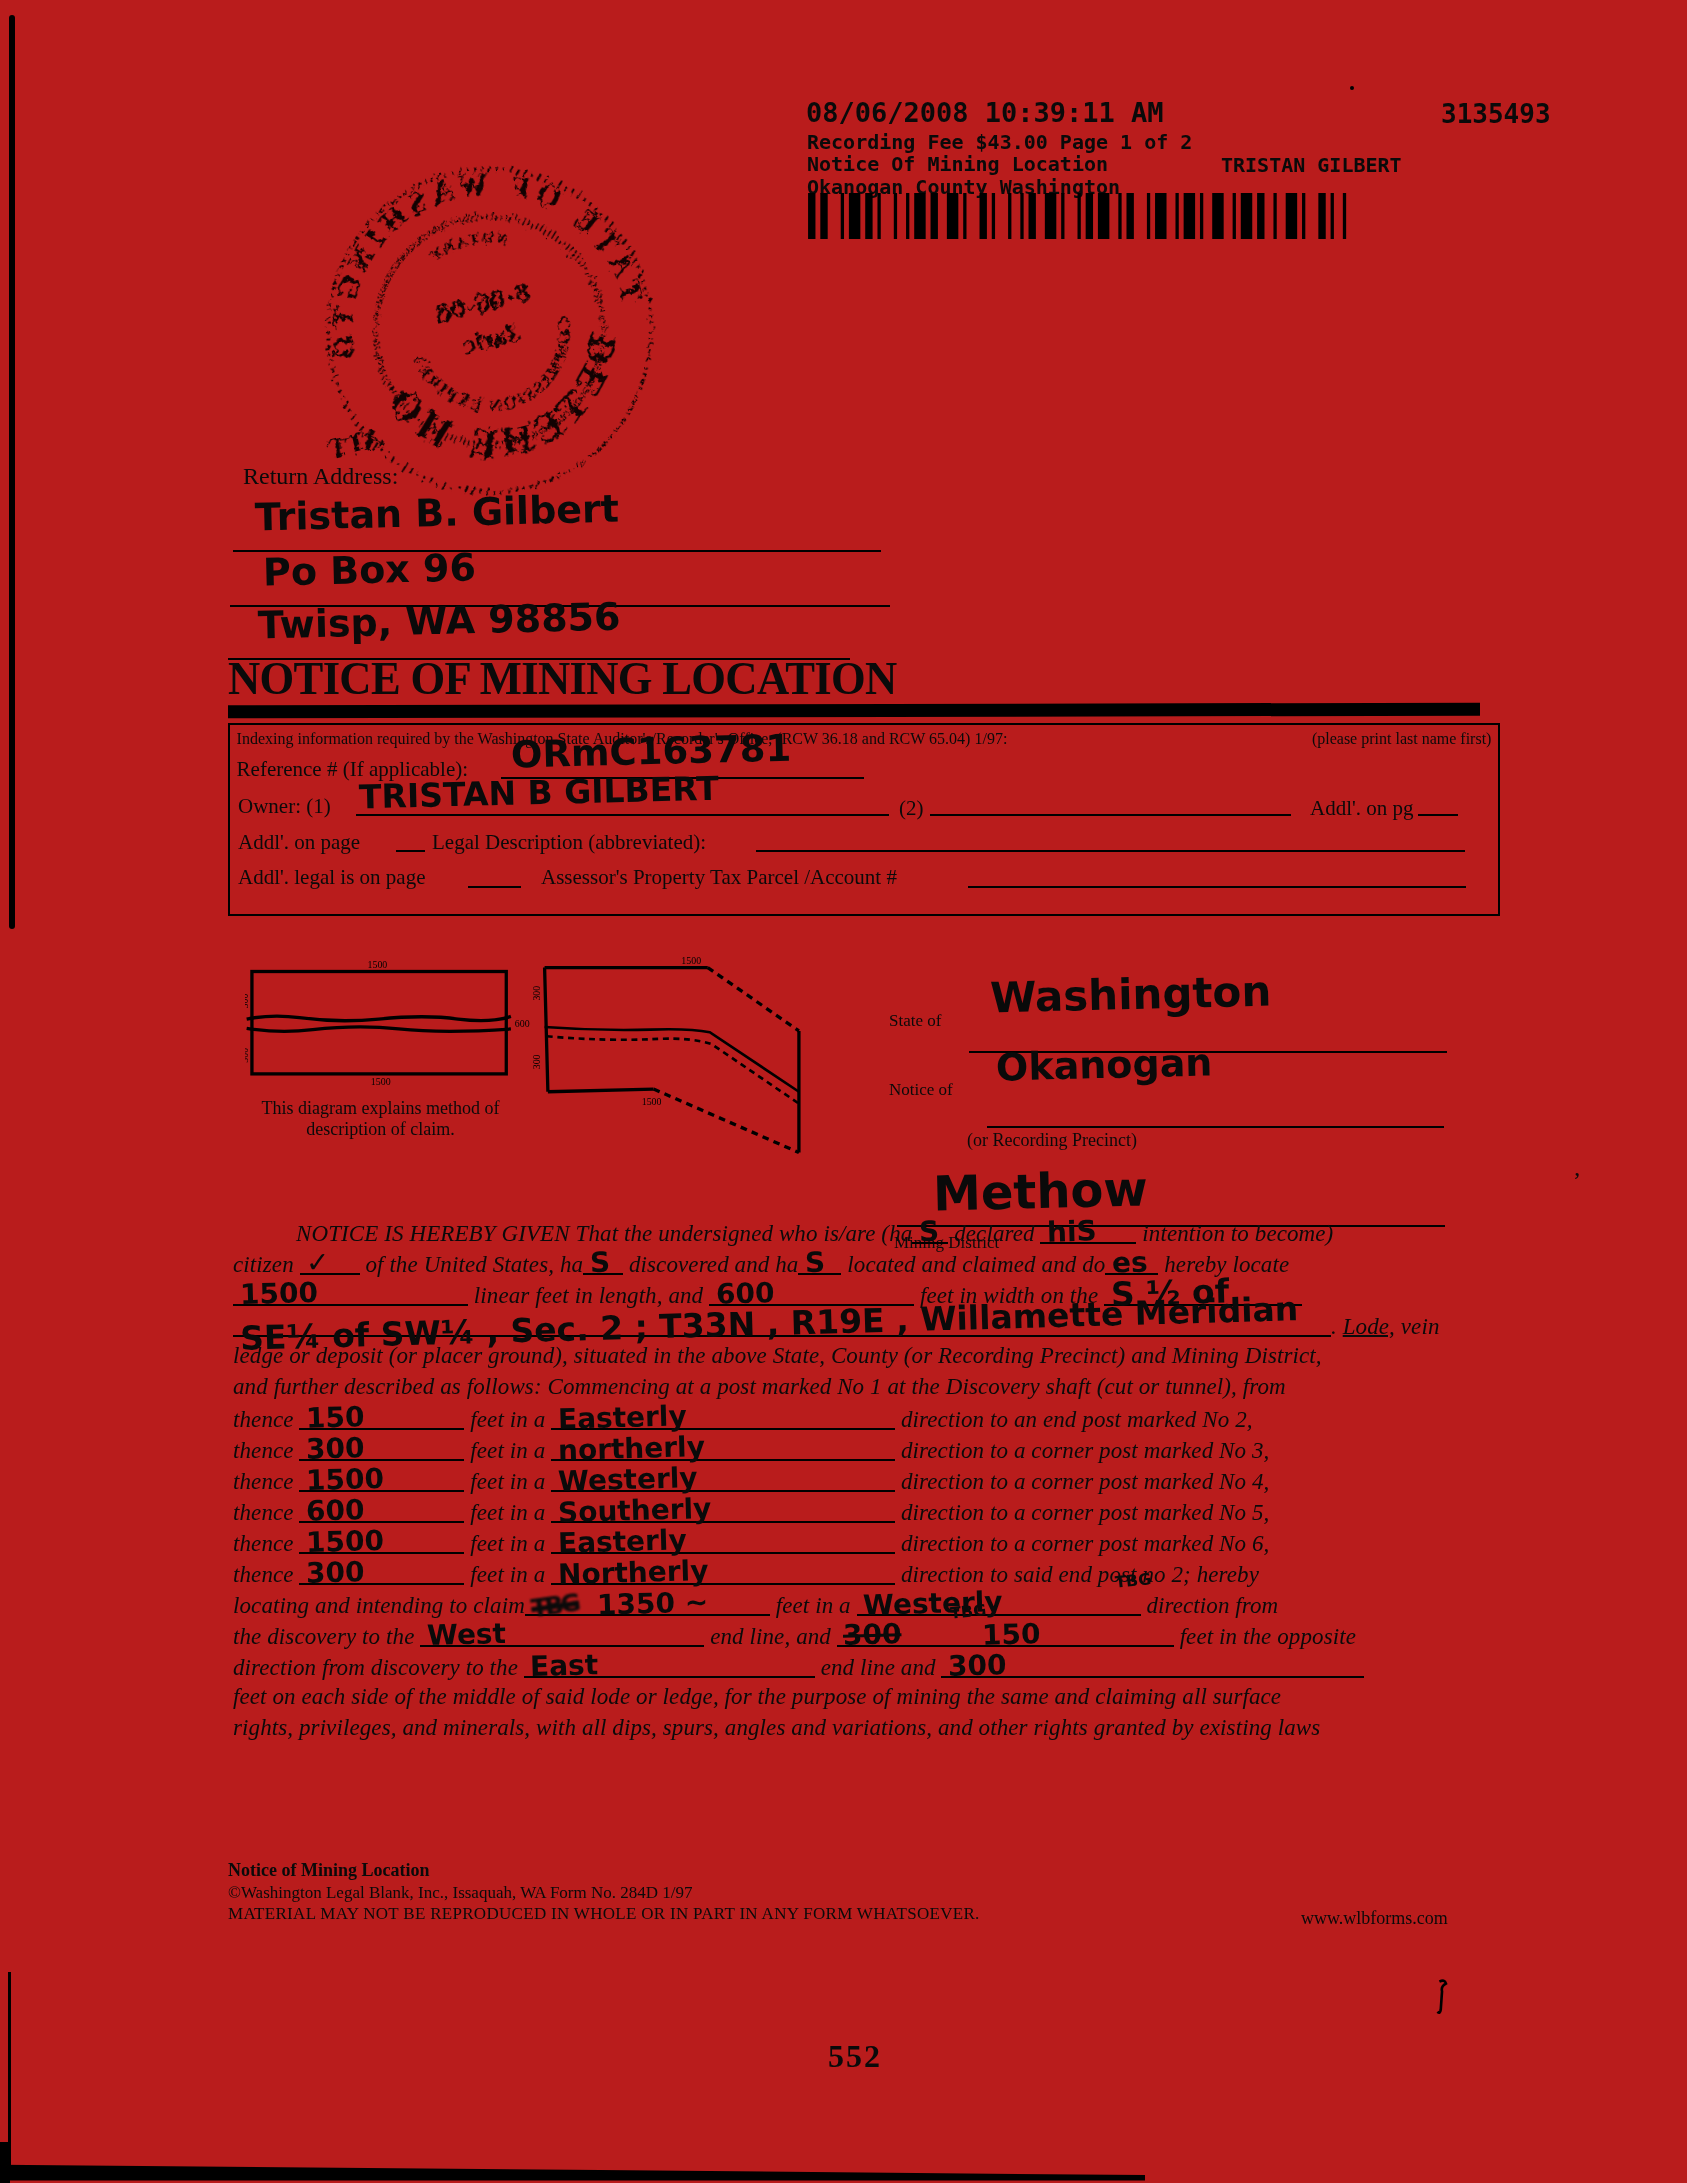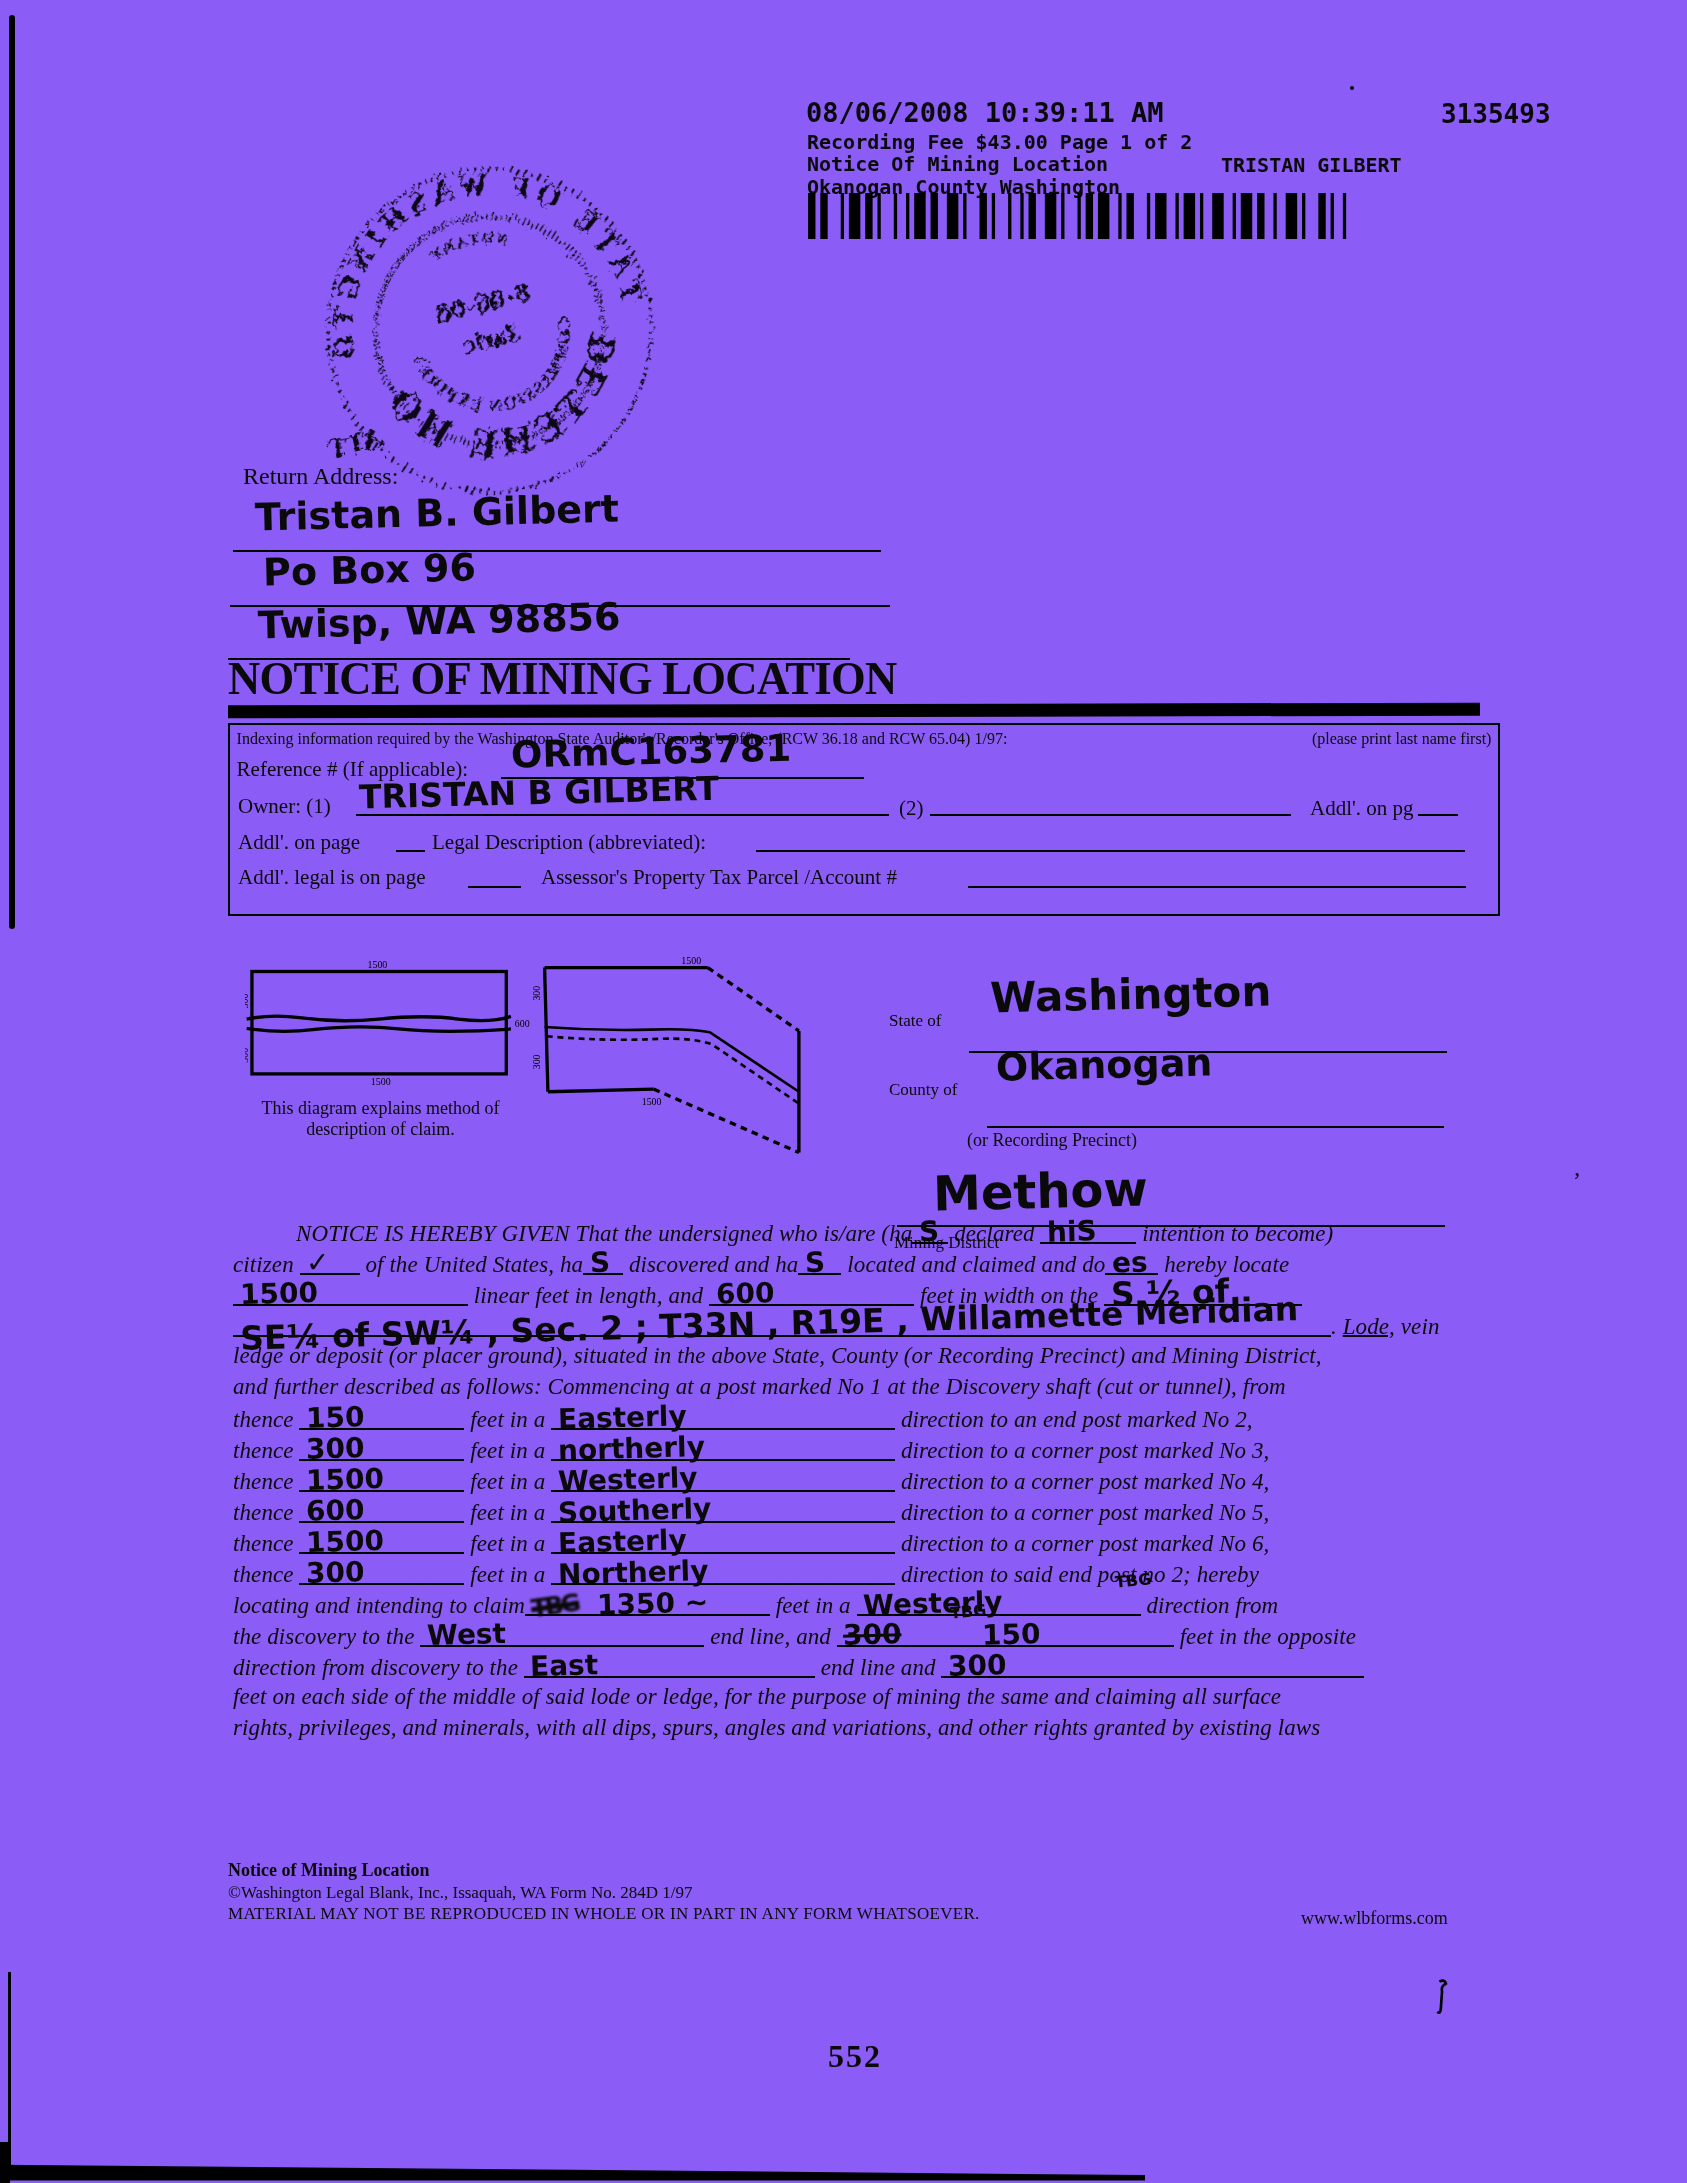--- a/index.html
+++ b/index.html
@@ -1,16 +1,16 @@
 <!DOCTYPE html>
 <html style="font-size:10.6px"><head>
 <meta charset="utf-8">
 <style>
   html,body{margin:0;padding:0;background:#fff;width:1687px;height:2183px;position:relative;overflow:hidden;}
-  #page{position:absolute;inset:0;background:#8b5cf6;color:#0a0a0a;}
+  #page{position:absolute;inset:0;background:#b91c1c;color:#0a0a0a;}
   .abs{position:absolute;}
   .serif{font-family:"Liberation Serif",serif;}
   .mono{font-family:"DejaVu Sans Mono",monospace;font-weight:bold;}
   .hw{font-family:"DejaVu Sans",sans-serif;font-weight:600;white-space:nowrap;}
   .rot{display:inline-block;transform:rotate(-1.4deg);}
   .hline{position:absolute;height:2px;background:#000;}
   
   #rec-date{left:806px;top:97px;font-size:27px;letter-spacing:0px;}
   #rec-fee{left:807px;top:130px;font-size:20px;}
   #rec-type{left:807px;top:152px;font-size:20px;}
@@ -201,21 +201,21 @@
   </svg>
   <div class="abs serif cap" style="left:258px;top:1098px;width:245px">
     <div>This diagram explains method of</div>
     <div>description of claim.</div>
   </div>
 
   <div class="abs serif loc-lbl" style="left:889px;top:1011px">State of</div>
   <div class="abs hw rot" style="left:990px;top:970px;font-size:42px">Washington</div>
   <div class="hline" style="left:969px;top:1051px;width:478px"></div>
 
-  <div class="abs serif loc-lbl" style="left:889px;top:1080px">County of</div>
+  <div class="abs serif loc-lbl" style="left:889px;top:1080px">Notice of</div>
   <div class="abs hw rot" style="left:996px;top:1043px;font-size:38px">Okanogan</div>
   <div class="hline" style="left:987px;top:1126px;width:457px"></div>
   <div class="abs serif" style="left:967px;top:1130px;font-size:18px">(or Recording Precinct)</div>
 
   <div class="abs hw rot" style="left:933px;top:1163px;font-size:48px">Methow</div>
   <div class="hline" style="left:897px;top:1225px;width:548px"></div>
   <div class="abs serif loc-lbl" style="left:894px;top:1233px">Mining District</div>
 
   <div class="abs" id="mark-apos">’</div>
 

